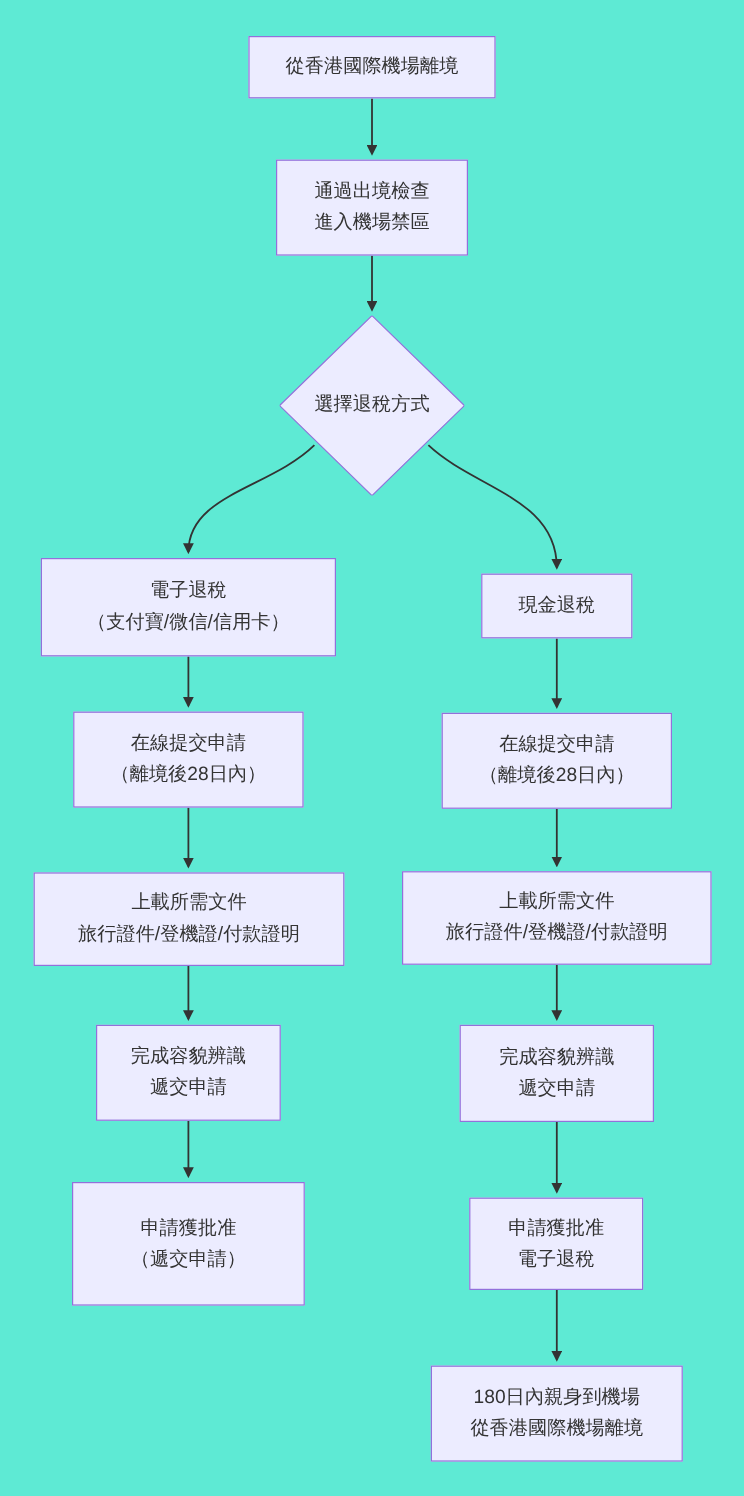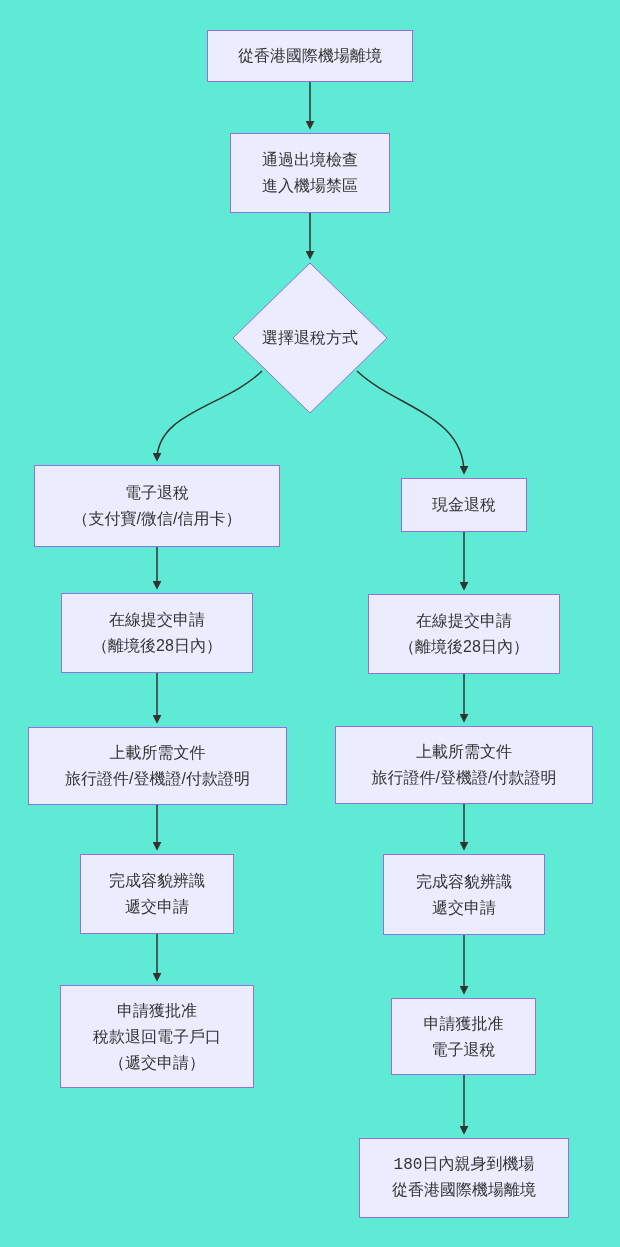--- a/index.html
+++ b/index.html
@@ -122,27 +122,26 @@
     <span class="line">遞交申請</span>
   </div>
 
   <div class="node rect" style="left:383px; top:854px; width:162px; height:81px;">
     <span class="line">完成容貌辨識</span>
     <span class="line">遞交申請</span>
   </div>
 
   <div class="node rect" style="left:60px; top:985px; width:194px; height:103px;">
     <span class="line">申請獲批准</span>
-    <span class="line">稅款退回電子戶口</span>
     <span class="line">（遞交申請）</span>
   </div>
 
   <div class="node rect" style="left:391px; top:998px; width:145px; height:77px;">
     <span class="line">申請獲批准</span>
     <span class="line">電子退稅</span>
   </div>
 
-  <div class="node rect" style="left:359px; top:1138px; width:210px; height:80px;font-family:Liberation Mono, monospace;">
+  <div class="node rect" style="left:359px; top:1138px; width:210px; height:80px;">
     <span class="line">180日內親身到機場</span>
     <span class="line">從香港國際機場離境</span>
   </div>
 
 </div>
 
 </body></html>

